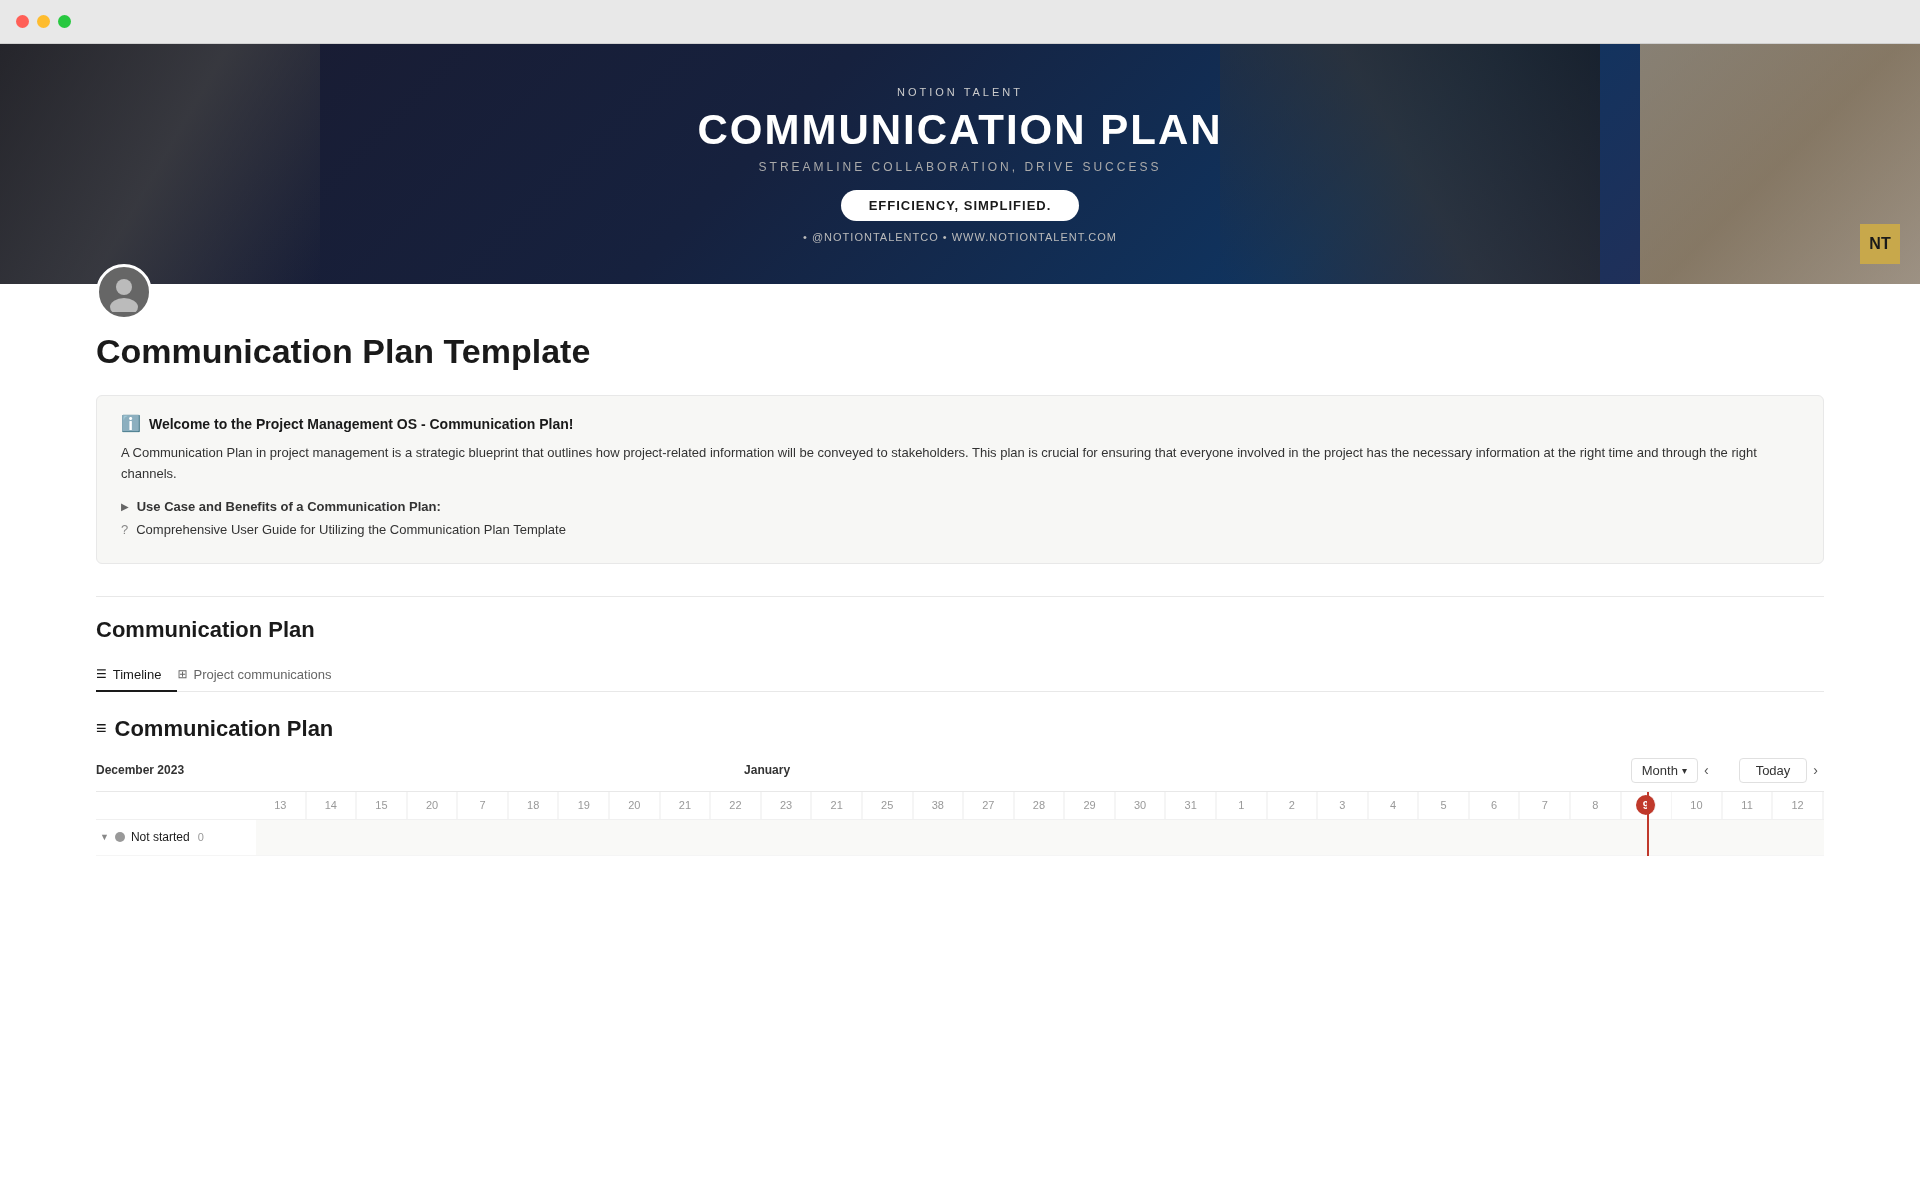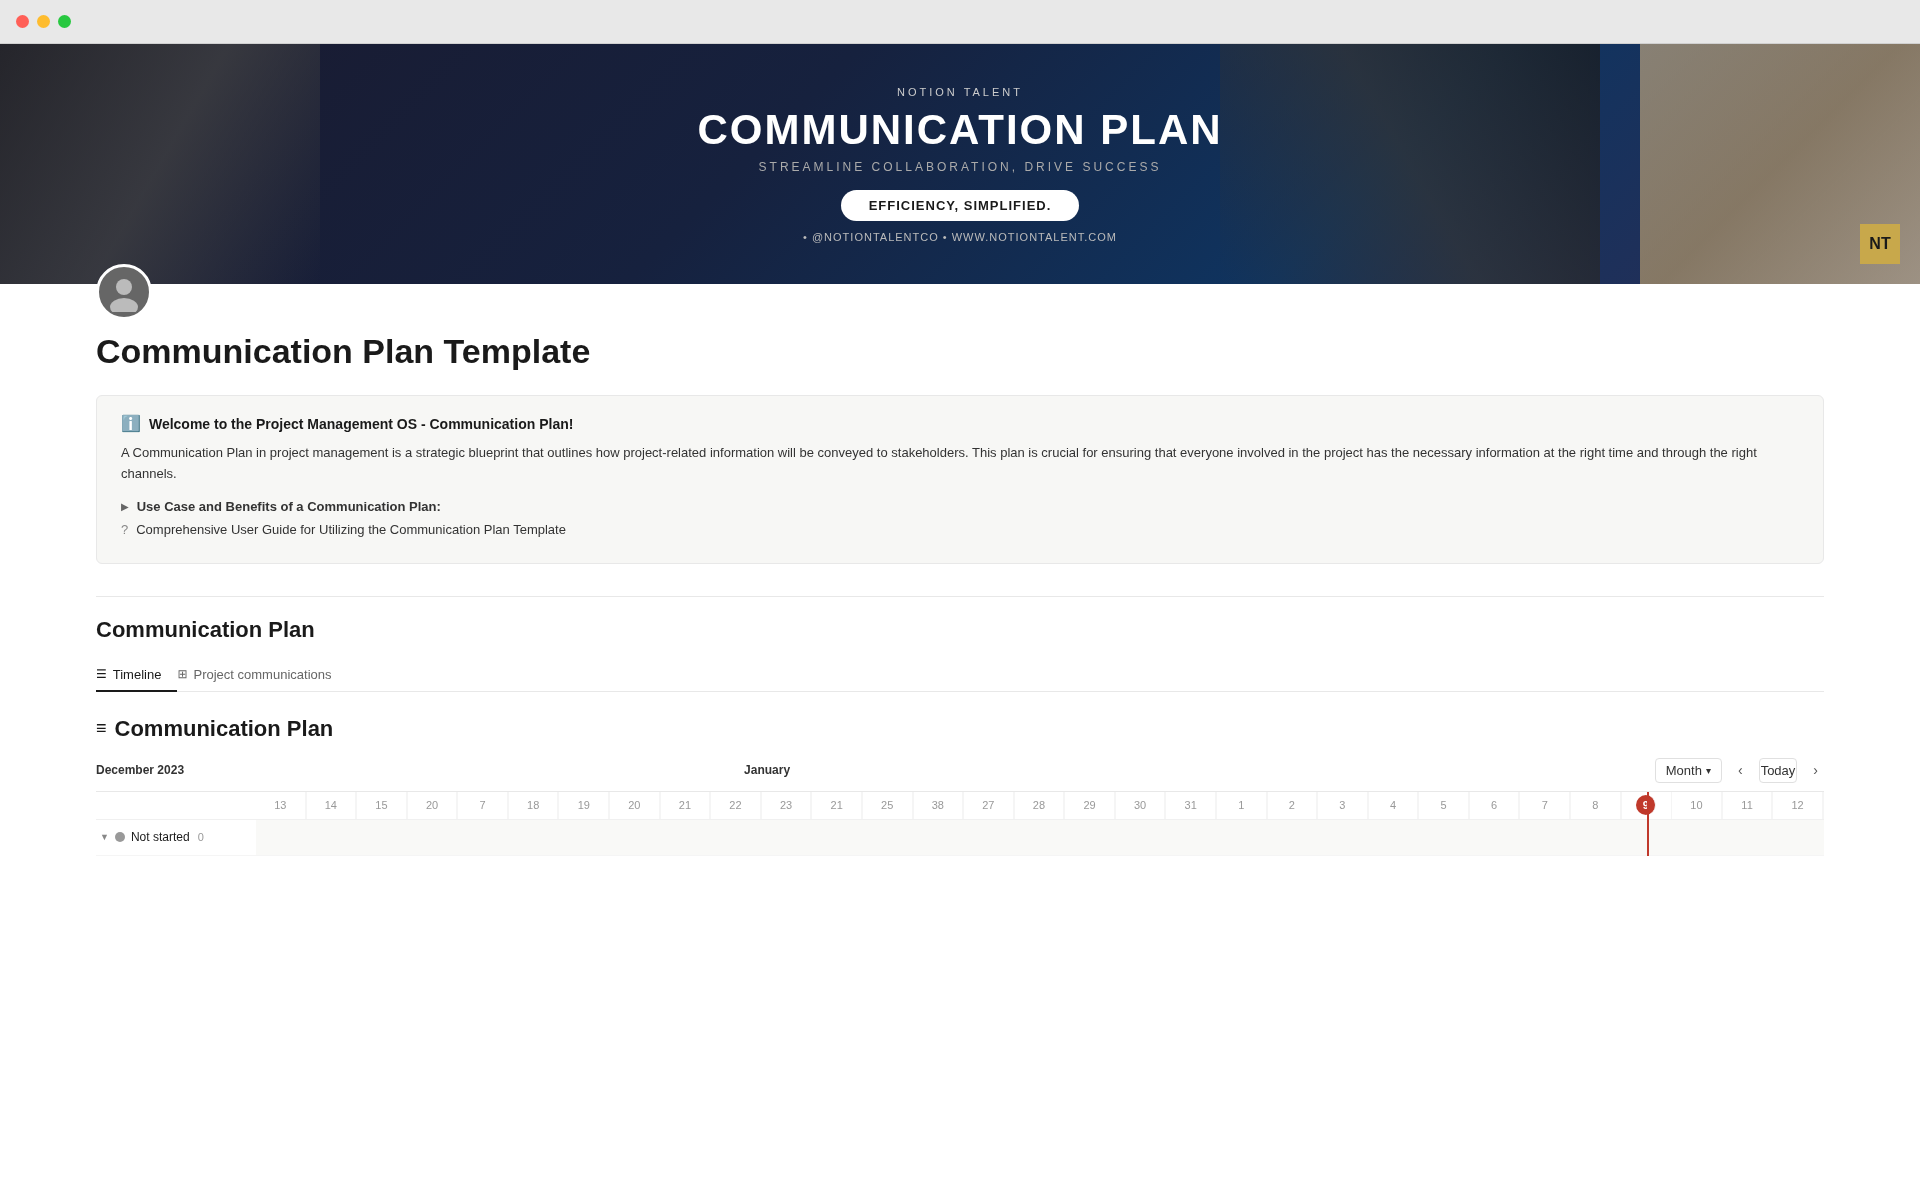--- a/index.html
+++ b/index.html
@@ -218,41 +218,42 @@
       justify-content: space-between;
       margin-bottom: 8px;
     }
     .month-label {
       font-size: 12px;
       font-weight: 600;
       color: #333;
     }
     .timeline-right-controls {
       display: flex;
-      gap: 10px;
+      gap: 0;
     }
     .month-selector {
       display: flex;
       align-items: center;
       gap: 4px;
       font-size: 13px;
       color: #333;
       cursor: pointer;
       border: 1px solid #e0e0e0;
       border-radius: 4px;
       padding: 4px 10px;
     }
     .today-btn {
       font-size: 13px;
       color: #333;
       cursor: pointer;
       border: 1px solid #e0e0e0;
       border-radius: 4px;
-      padding: 4px 1px;
+      padding: 4px 16px;
       background: white;
+      margin-left: 24px;
     }
     .nav-arrow {
       font-size: 14px;
       color: #555;
       cursor: pointer;
       padding: 4px 6px;
     }
 
     
     .timeline-grid {

